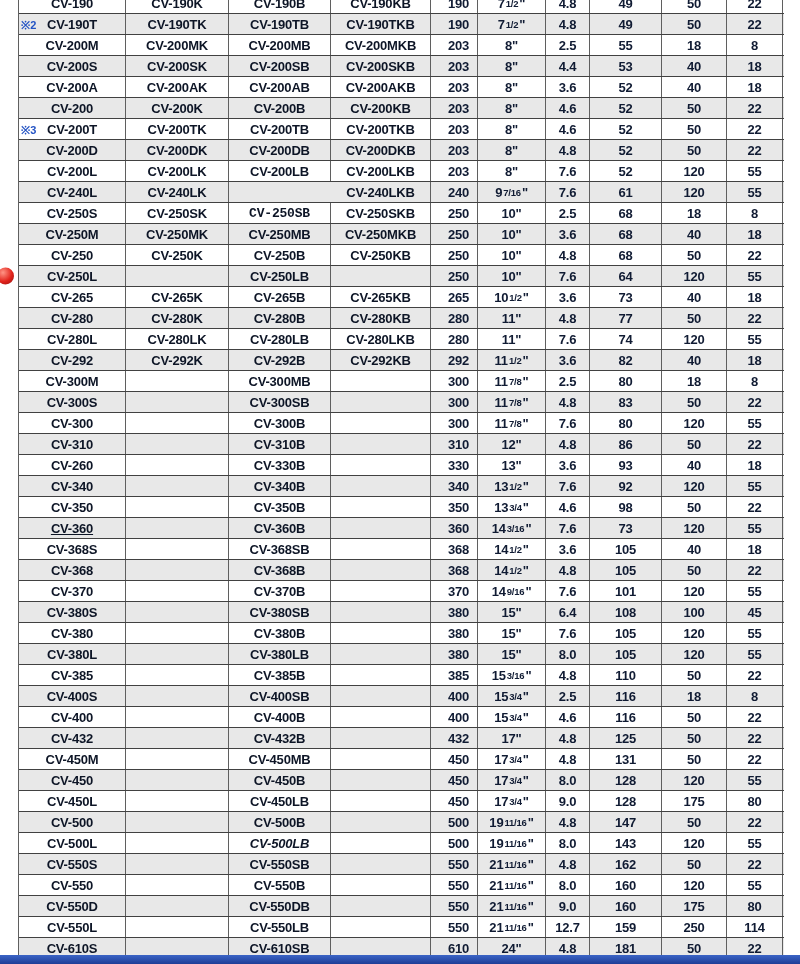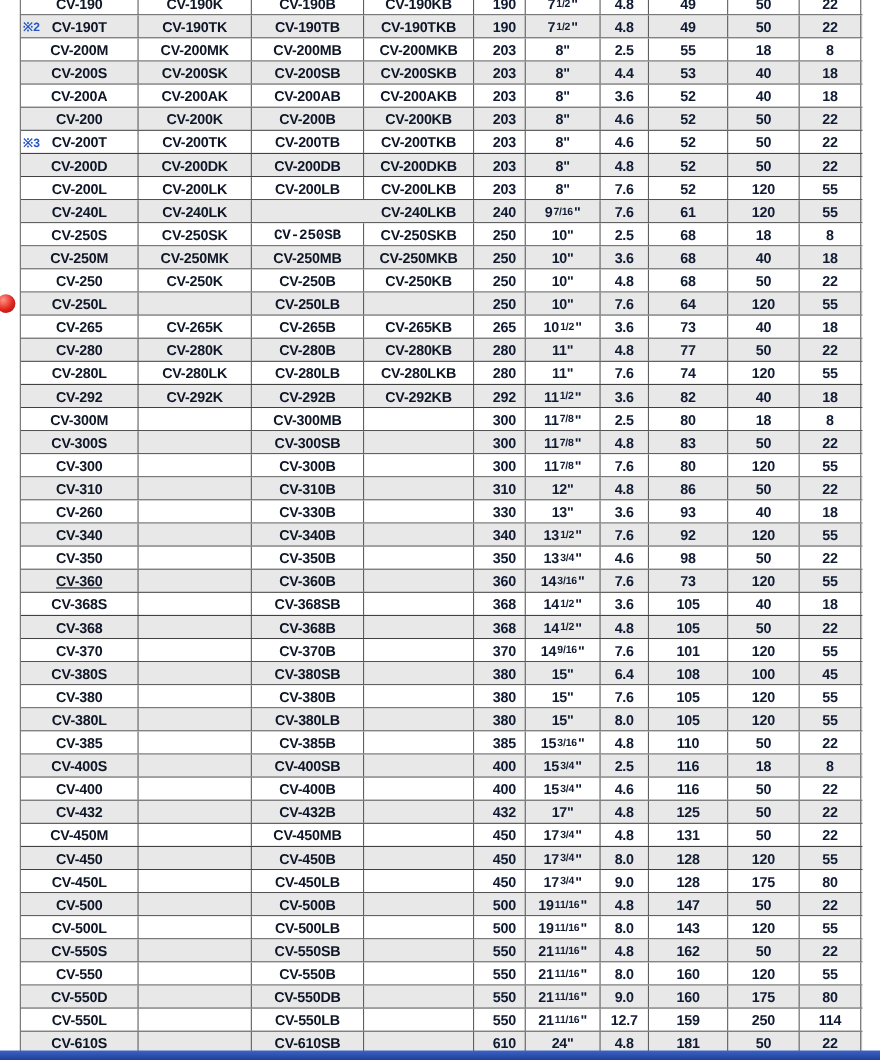--- a/index.html
+++ b/index.html
@@ -523,21 +523,21 @@
         <div class="cell r" style="width: 47px;">500</div>
         <div class="cell" style="width: 68px;">19 <span class="frac">11/16</span>"</div>
         <div class="cell" style="width: 44px;">4.8</div>
         <div class="cell" style="width: 72px;">147</div>
         <div class="cell" style="width: 65px;">50</div>
         <div class="cell" style="width: 56px;">22</div>
       </div>
       <div class="row">
         <div class="cell model" style="width: 107px;">CV-500L</div>
         <div class="cell model" style="width: 103px;"></div>
-        <div class="cell model" style="width: 102px;">CV-500LB</div>
+        <div class="cell model" style="width: 102px; font-style: italic;">CV-500LB</div>
         <div class="cell model" style="width: 100px;"></div>
         <div class="cell r" style="width: 47px;">500</div>
         <div class="cell" style="width: 68px;">19 <span class="frac">11/16</span>"</div>
         <div class="cell" style="width: 44px;">8.0</div>
         <div class="cell" style="width: 72px;">143</div>
         <div class="cell" style="width: 65px;">120</div>
         <div class="cell" style="width: 56px;">55</div>
       </div>
       <div class="row alt">
         <div class="cell model" style="width: 107px;">CV-550S</div>

